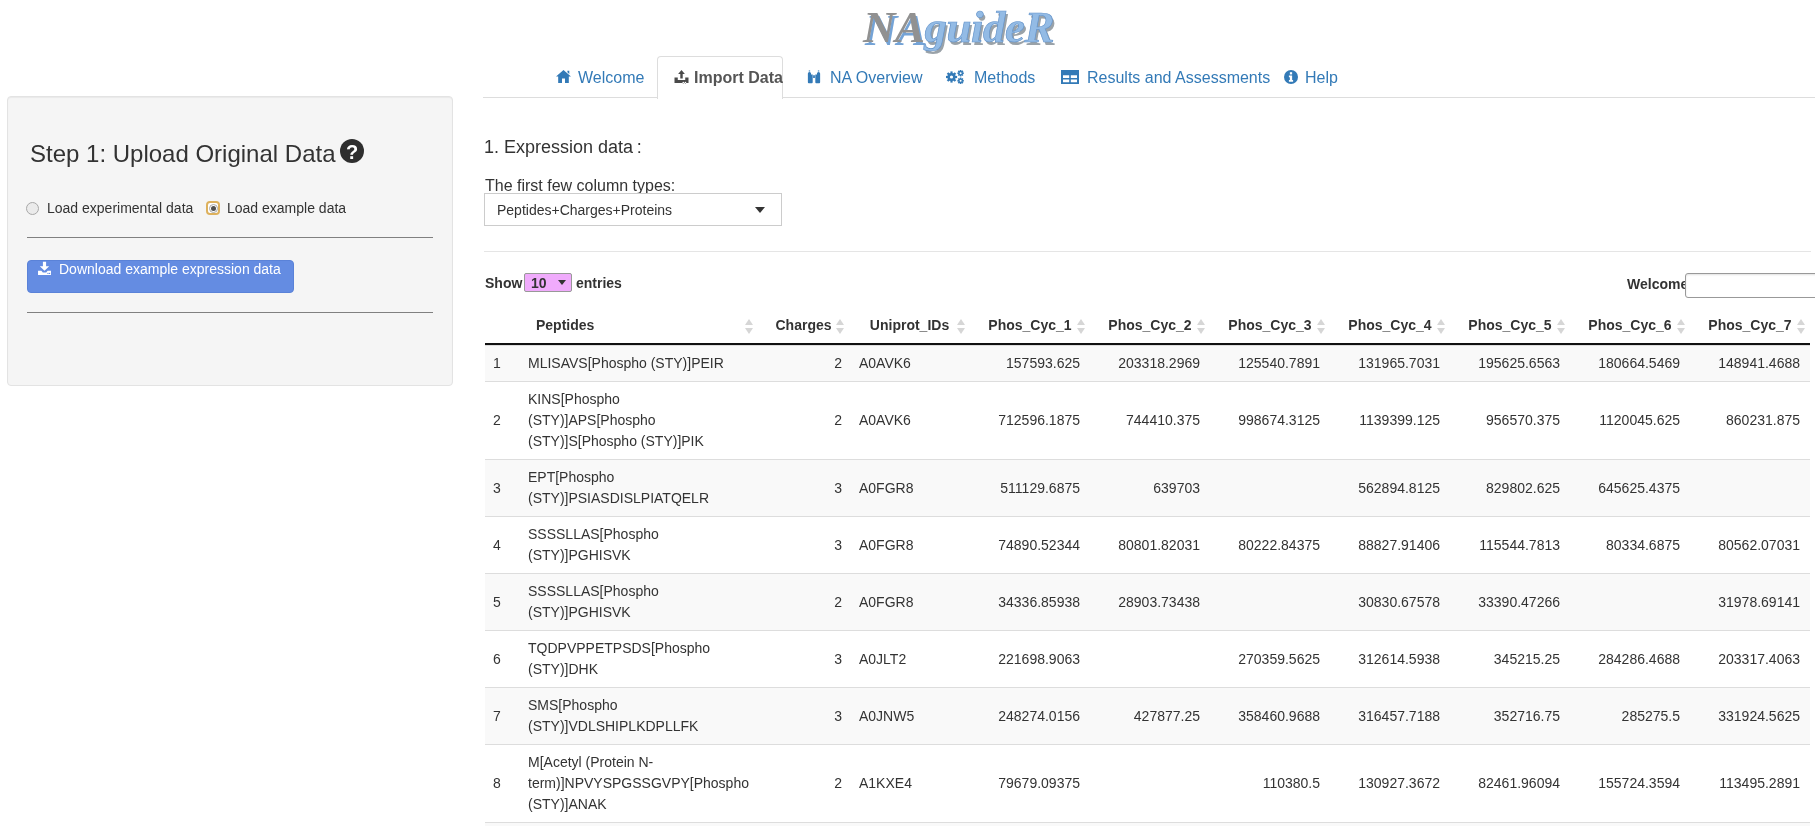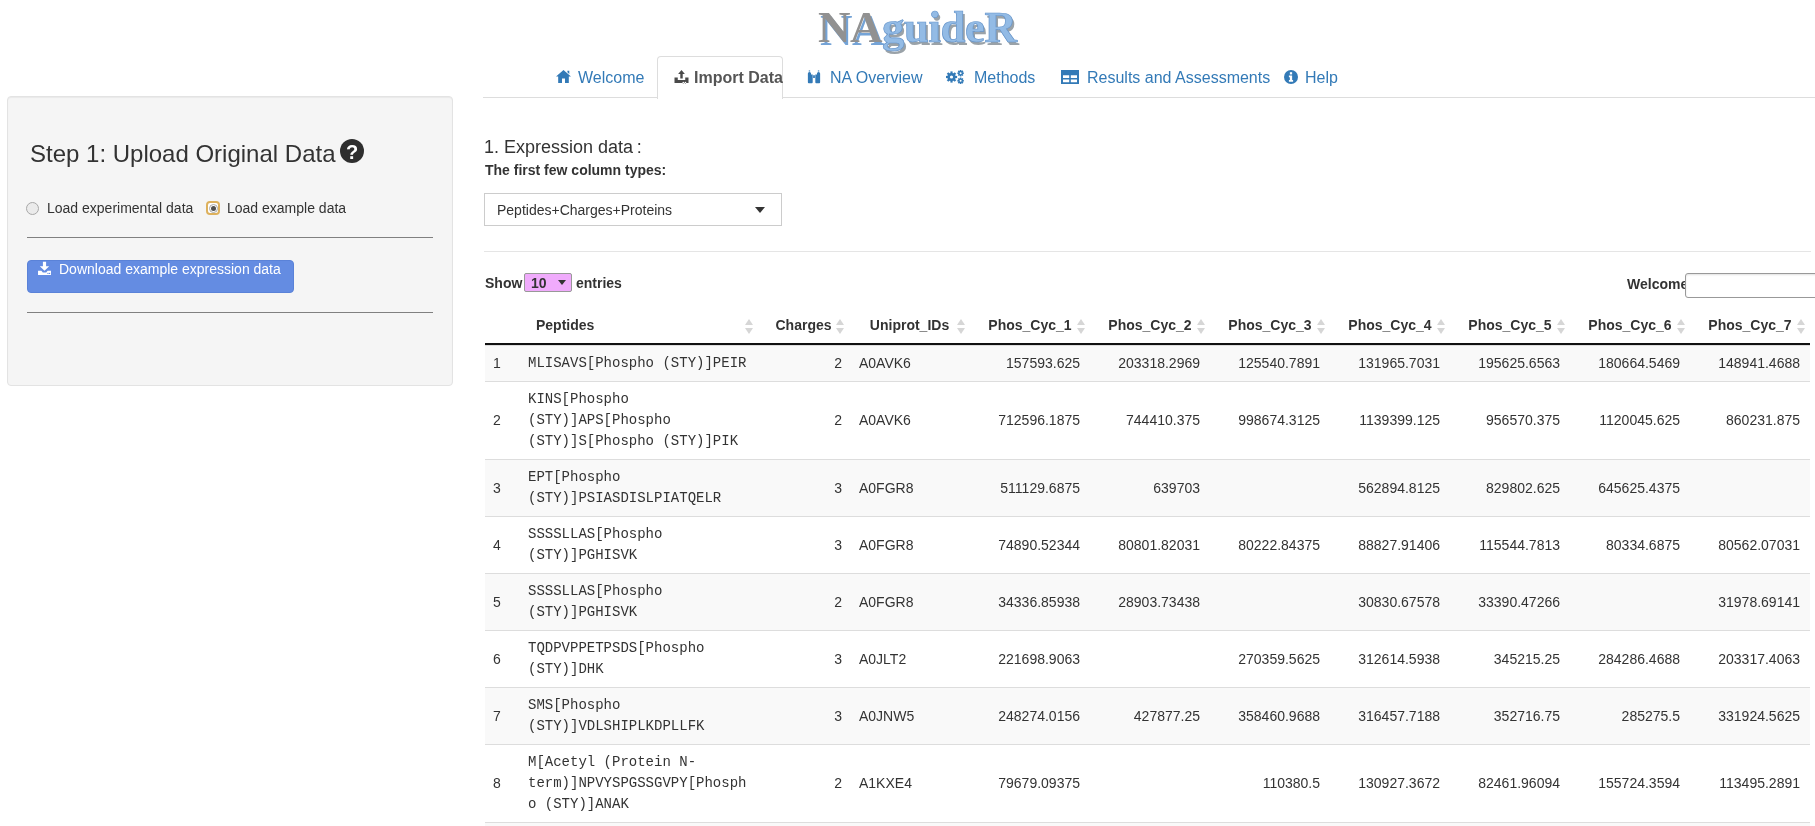--- a/index.html
+++ b/index.html
@@ -1,22 +1,22 @@
 <!DOCTYPE html>
 <html><head>
 <meta charset="utf-8">
 <style>
 * { margin:0; padding:0; box-sizing:content-box; }
 html,body { background:#fff; }
 body { font-family:"Liberation Sans",sans-serif; font-size:14px; color:#333; }
 #page { position:relative; width:1815px; height:826px; overflow:hidden; background:#fff; }
 
 
-#logo { position:absolute; left:818px; top:2px; width:200px; height:56px;
-  font-family:"Liberation Serif",serif; font-weight:bold;
+#logo { position:absolute; left:863px; top:2px; width:200px; height:56px;
+  font-family:"Liberation Serif",serif; font-style:italic; font-weight:bold;
   font-size:45px; line-height:51px; white-space:nowrap; letter-spacing:-0.5px; }
 #logo .na { color:#919191; text-shadow:2px 2.5px 0 #74a3d6; }
 #logo .gr { color:#93bbe5; text-shadow:2px 2.5px 0 #9aa2a8; -webkit-text-stroke:0.7px #6695cb; }
 
 
 #navline { position:absolute; left:483px; top:97px; width:1332px; height:1px; background:#ddd; }
 .tabtxt { position:absolute; top:71px; line-height:14px; font-size:16px; color:#337ab7; white-space:nowrap; }
 .tabico { position:absolute; top:70px; }
 #activetab { position:absolute; left:657px; top:56px; width:124px; height:42px;
   background:#fff; border:1px solid #ddd; border-bottom:none; border-radius:4px 4px 0 0; z-index:2; }
@@ -34,21 +34,21 @@
 #radio2 { position:absolute; left:0.5px; top:0.5px; width:7px; height:7px; border-radius:50%; background:#fff; border:1px solid #a8a8a8; }
 #radio2 i { position:absolute; left:1px; top:1px; width:5px; height:5px; border-radius:50%; background:#4f4f4f; }
 .radlab { position:absolute; top:201px; font-size:14px; line-height:14px; color:#333; }
 .shr { position:absolute; left:27px; width:406px; height:0; border-top:1px solid #808080; }
 .dlbtn { position:absolute; left:27px; background:#648ce2; color:#fff; border:1px solid #5a82d8;
   border-radius:4px; font-size:14px; display:flex; align-items:flex-start; padding:0 0 0 9px; }
 .dlbtn svg { margin-right:7px; }
 
 
 #h4 { position:absolute; left:484px; top:137px; font-size:18px; line-height:20px; color:#333; }
-#lab1 { position:absolute; left:485px; top:162px; font-size:14px; font-weight:bold; line-height:16px; }
+#lab1 { position:absolute; left:485px; top:178px; font-size:16px; font-weight:normal; line-height:16px; }
 #selbox { position:absolute; left:484px; top:193px; width:296px; height:31px; background:#fff;
   border:1px solid #ccc; border-radius:0; }
 #selbox span { position:absolute; left:12px; top:8px; font-size:14px; line-height:16px; color:#333; }
 #selbox .tri { position:absolute; right:16px; top:13px; width:0; height:0;
   border-left:5.5px solid transparent; border-right:5.5px solid transparent; border-top:6px solid #333; }
 #mainhr { position:absolute; left:484px; top:251px; width:1327px; height:0; border-top:1px solid #e5e5e5; }
 #showlab { position:absolute; left:485px; top:276px; font-size:14px; font-weight:bold; line-height:14px; }
 #lensel { position:absolute; left:524px; top:273px; width:46px; height:17px; background:#f0abfc;
   border:1px solid #999; border-radius:2px; }
 #lensel span { position:absolute; left:6px; top:2px; font-size:14px; font-weight:bold; line-height:14px; }
@@ -62,21 +62,21 @@
 
 #dt { position:absolute; left:485px; top:308px; border-collapse:separate; border-spacing:0;
   table-layout:fixed; width:1325px; font-size:14px; color:#333; }
 #dt th { font-weight:bold; padding:8px 10px; line-height:19px; border-bottom:2px solid #111;
   text-align:center; position:relative; }
 #dt th.pep { text-align:left; padding-left:16px; }
 #dt td.num { padding-left:8px; padding-right:12px; }
 #dt td.chg { padding-right:7px; }
 #dt td { padding:7px 10px; line-height:21px; border-top:1px solid #ddd; vertical-align:middle;
   word-wrap:break-word; }
-#dt td.pep { padding:7px 8px;font-family:Liberation Mono, monospace; }
+#dt td.pep { padding:7px 8px; }
 #dt td.r { text-align:right; }
 #dt tbody tr.odd { background:#f9f9f9; }
 .sa { position:absolute; right:4px; top:50%; margin-top:-7px; width:9px; height:15px; }
 .sa b, .sa i { position:absolute; left:0; width:0; height:0; border-left:4.5px solid transparent; border-right:4.5px solid transparent; }
 .sa b { top:0; border-bottom:6.5px solid #d6d6d6; }
 .sa i { bottom:0; border-top:6.5px solid #d6d6d6; }
 </style>
 </head>
 <body>
 <div id="page">

